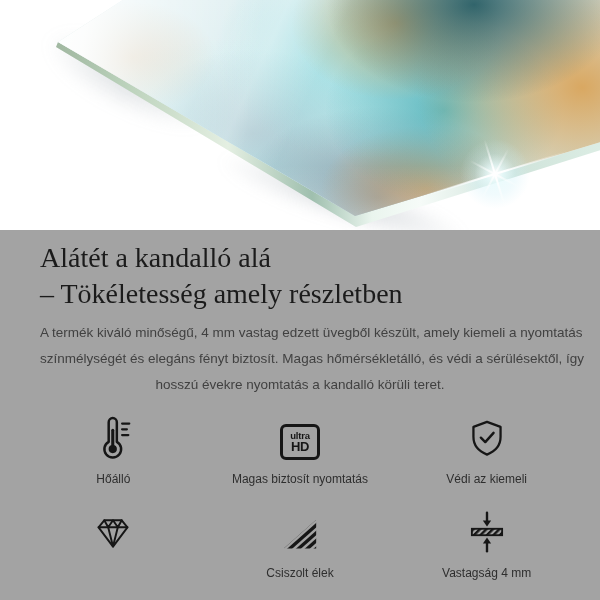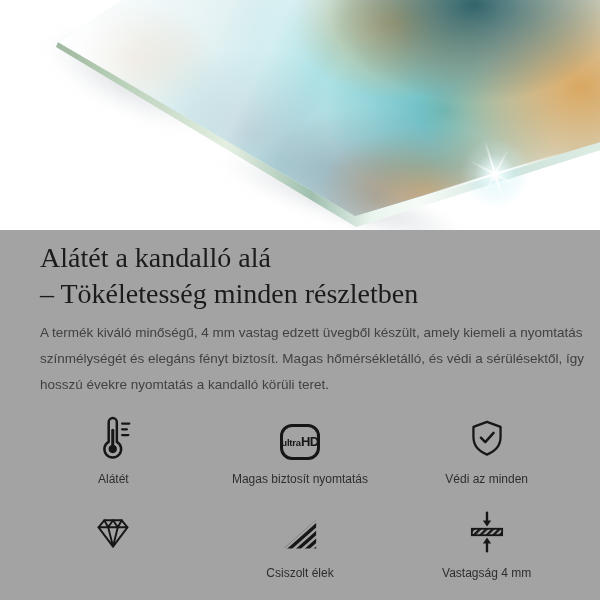--- a/index.html
+++ b/index.html
@@ -46,29 +46,29 @@
   .lens-flare .ray-d1,.lens-flare .ray-d2{position:absolute;left:-28px;top:-0.8px;width:56px;height:1.6px;
         background:linear-gradient(90deg,rgba(255,255,255,0),rgba(255,255,255,.85) 50%,rgba(255,255,255,0));}
   .lens-flare .ray-d1{transform:rotate(45deg);} .lens-flare .ray-d2{transform:rotate(-45deg);}
 
   
   .content{position:absolute;left:0;top:230px;width:600px;}
   .title{margin:10px 40px 0;font-family:"Liberation Serif",serif;font-weight:400;
          font-size:28px;line-height:36px;color:#1b1b1b;}
   .title span{display:block;}
   .desc{margin:8px 40px 0;font-size:13.5px;line-height:26px;color:#414141;}
-  .desc span{display:block;white-space:nowrap;}
+  .desc span{display:block;white-space:nowrap;text-align:center;}
 
   
   .features{margin-top:16px;padding:0 20px;display:grid;grid-template-columns:repeat(3,1fr);
             row-gap:22px;text-align:center;}
   .feature .icon-box{height:46px;display:flex;align-items:flex-end;justify-content:center;}
   .feature .label{margin-top:12px;font-size:12px;color:#2e2e2e;}
-  .uhd{width:34px;height:30px;border:3px solid #161616;border-radius:12px;
-       display:flex;flex-direction:row;align-items:center;justify-content:center;color:#161616;}
+  .uhd{width:34px;height:30px;border:3px solid #161616;border-radius:6px;
+       display:flex;flex-direction:column;align-items:center;justify-content:center;color:#161616;}
   .uhd .t{font-size:9.5px;font-weight:700;line-height:9px;letter-spacing:-0.2px;}
   .uhd .b{font-size:13px;font-weight:700;line-height:14px;letter-spacing:-0.5px;}
   svg .ln{stroke:#161616;fill:none;stroke-linecap:round;stroke-linejoin:round;}
 </style>
 </head>
 <body>
 
 <div class="page">
 
   <div class="hero">
@@ -81,62 +81,62 @@
         <div class="ray-h"></div>
         <div class="ray-v"></div>
       <div class="ray-d1"></div>
         <div class="ray-d2"></div>
     </div>
   </div>
 
   <div class="content">
     <h1 class="title">
       <span>Alátét a kandalló alá</span>
-      <span>– Tökéletesség minden részletben</span>
+      <span>– Tökéletesség amely részletben</span>
     </h1>
     <p class="desc">
       <span>A termék kiváló minőségű, 4 mm vastag edzett üvegből készült, amely kiemeli a nyomtatás</span>
       <span>színmélységét és elegáns fényt biztosít. Magas hőmérsékletálló, és védi a sérülésektől, így</span>
       <span>hosszú évekre nyomtatás a kandalló körüli teret.</span>
     </p>
 
     <div class="features">
 
       <div class="feature">
         <div class="icon-box">
           <svg width="46" height="46" viewBox="0 0 48 48">
             <path class="ln" stroke-width="2.6" d="M19.5 29 L19.5 8.5 A4.25 4.25 0 0 1 28 8.5 L28 29 A8.75 8.75 0 1 1 19.5 29 Z"></path>
             <line class="ln" stroke-width="3.2" x1="23.75" y1="17" x2="23.75" y2="34"></line>
             <circle cx="23.75" cy="36.6" r="4.3" fill="#161616"></circle>
             <line class="ln" stroke-width="2.3" x1="33.5" y1="10" x2="41" y2="10"></line>
             <line class="ln" stroke-width="2.3" x1="33.5" y1="16" x2="38.5" y2="16"></line>
             <line class="ln" stroke-width="2.3" x1="33.5" y1="22" x2="40" y2="22"></line>
           </svg>
         </div>
-        <div class="label">Alátét</div>
+        <div class="label">Hőálló</div>
       </div>
 
       <div class="feature">
         <div class="icon-box">
           <div class="uhd">
             <span class="t">ultra</span>
             <span class="b">HD</span>
           </div>
         </div>
         <div class="label">Magas biztosít nyomtatás</div>
       </div>
 
       <div class="feature">
         <div class="icon-box">
           <svg width="42" height="42" viewBox="0 0 48 48">
             <path class="ln" stroke-width="2.6" d="M24 4.5 L39.5 10.2 L39.5 21.5 C39.5 32 33 38.3 24 41.8 C15 38.3 8.5 32 8.5 21.5 L8.5 10.2 Z"></path>
             <polyline class="ln" stroke-width="2.8" points="17,22.5 22,27.5 31.5,17"></polyline>
           </svg>
         </div>
-        <div class="label">Védi az minden</div>
+        <div class="label">Védi az kiemeli</div>
       </div>
 
       <div class="feature">
         <div class="icon-box">
           <svg width="42" height="42" viewBox="0 0 48 48">
             <path class="ln" stroke-width="2.2" d="M14 9.5 L34 9.5 L40.5 17.5 L24 39.5 L7.5 17.5 Z"></path>
             <line class="ln" stroke-width="2.2" x1="7.5" y1="17.5" x2="40.5" y2="17.5"></line>
             <path class="ln" stroke-width="2.2" d="M14 9.5 L18.5 17.5 L24 9.5 L29.5 17.5 L34 9.5"></path>
             <path class="ln" stroke-width="2.2" d="M18.5 17.5 L24 39.5 L29.5 17.5"></path>
           </svg>

